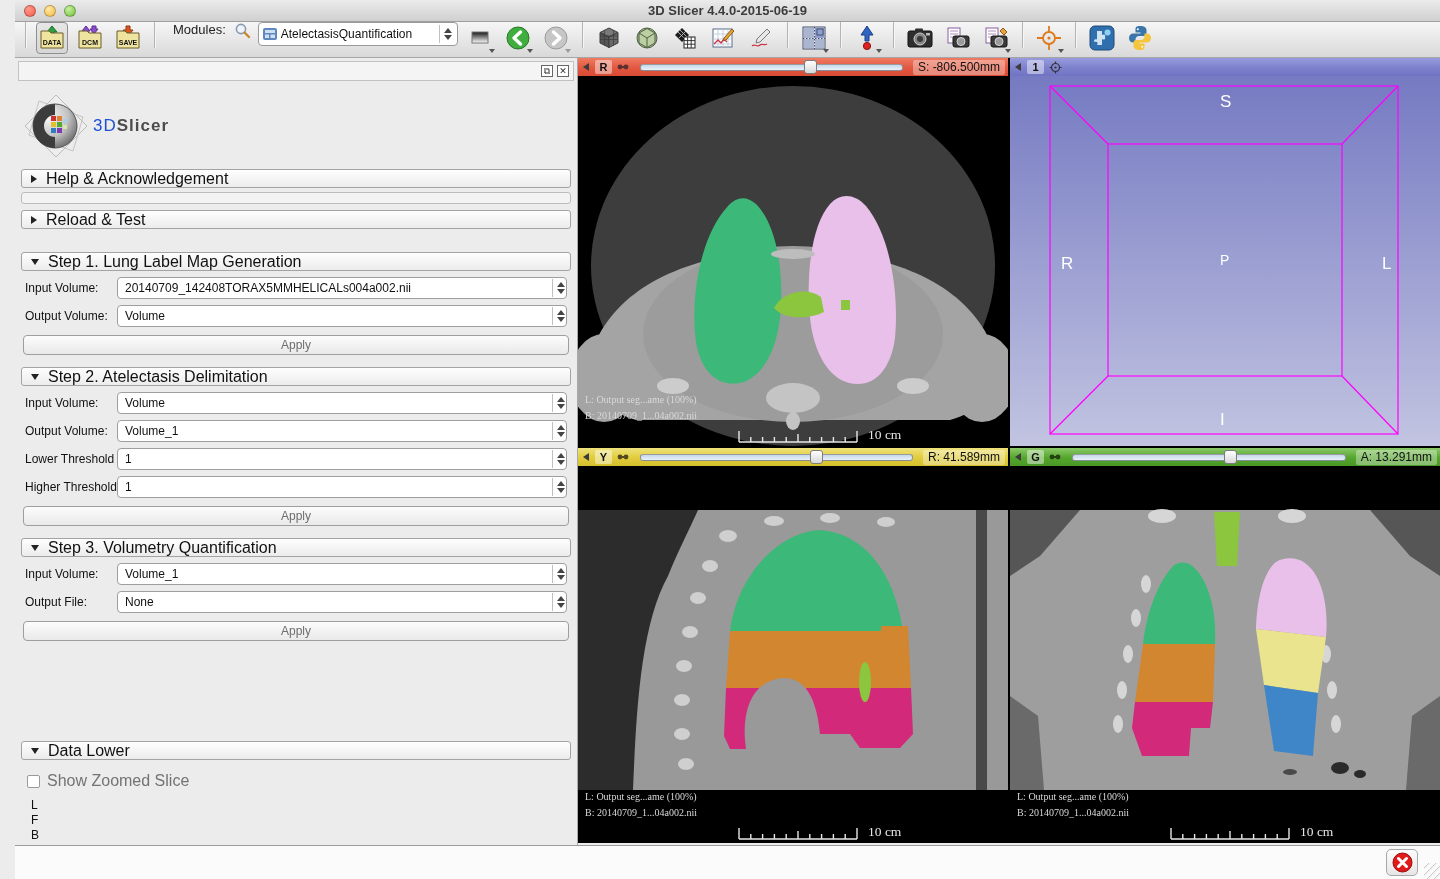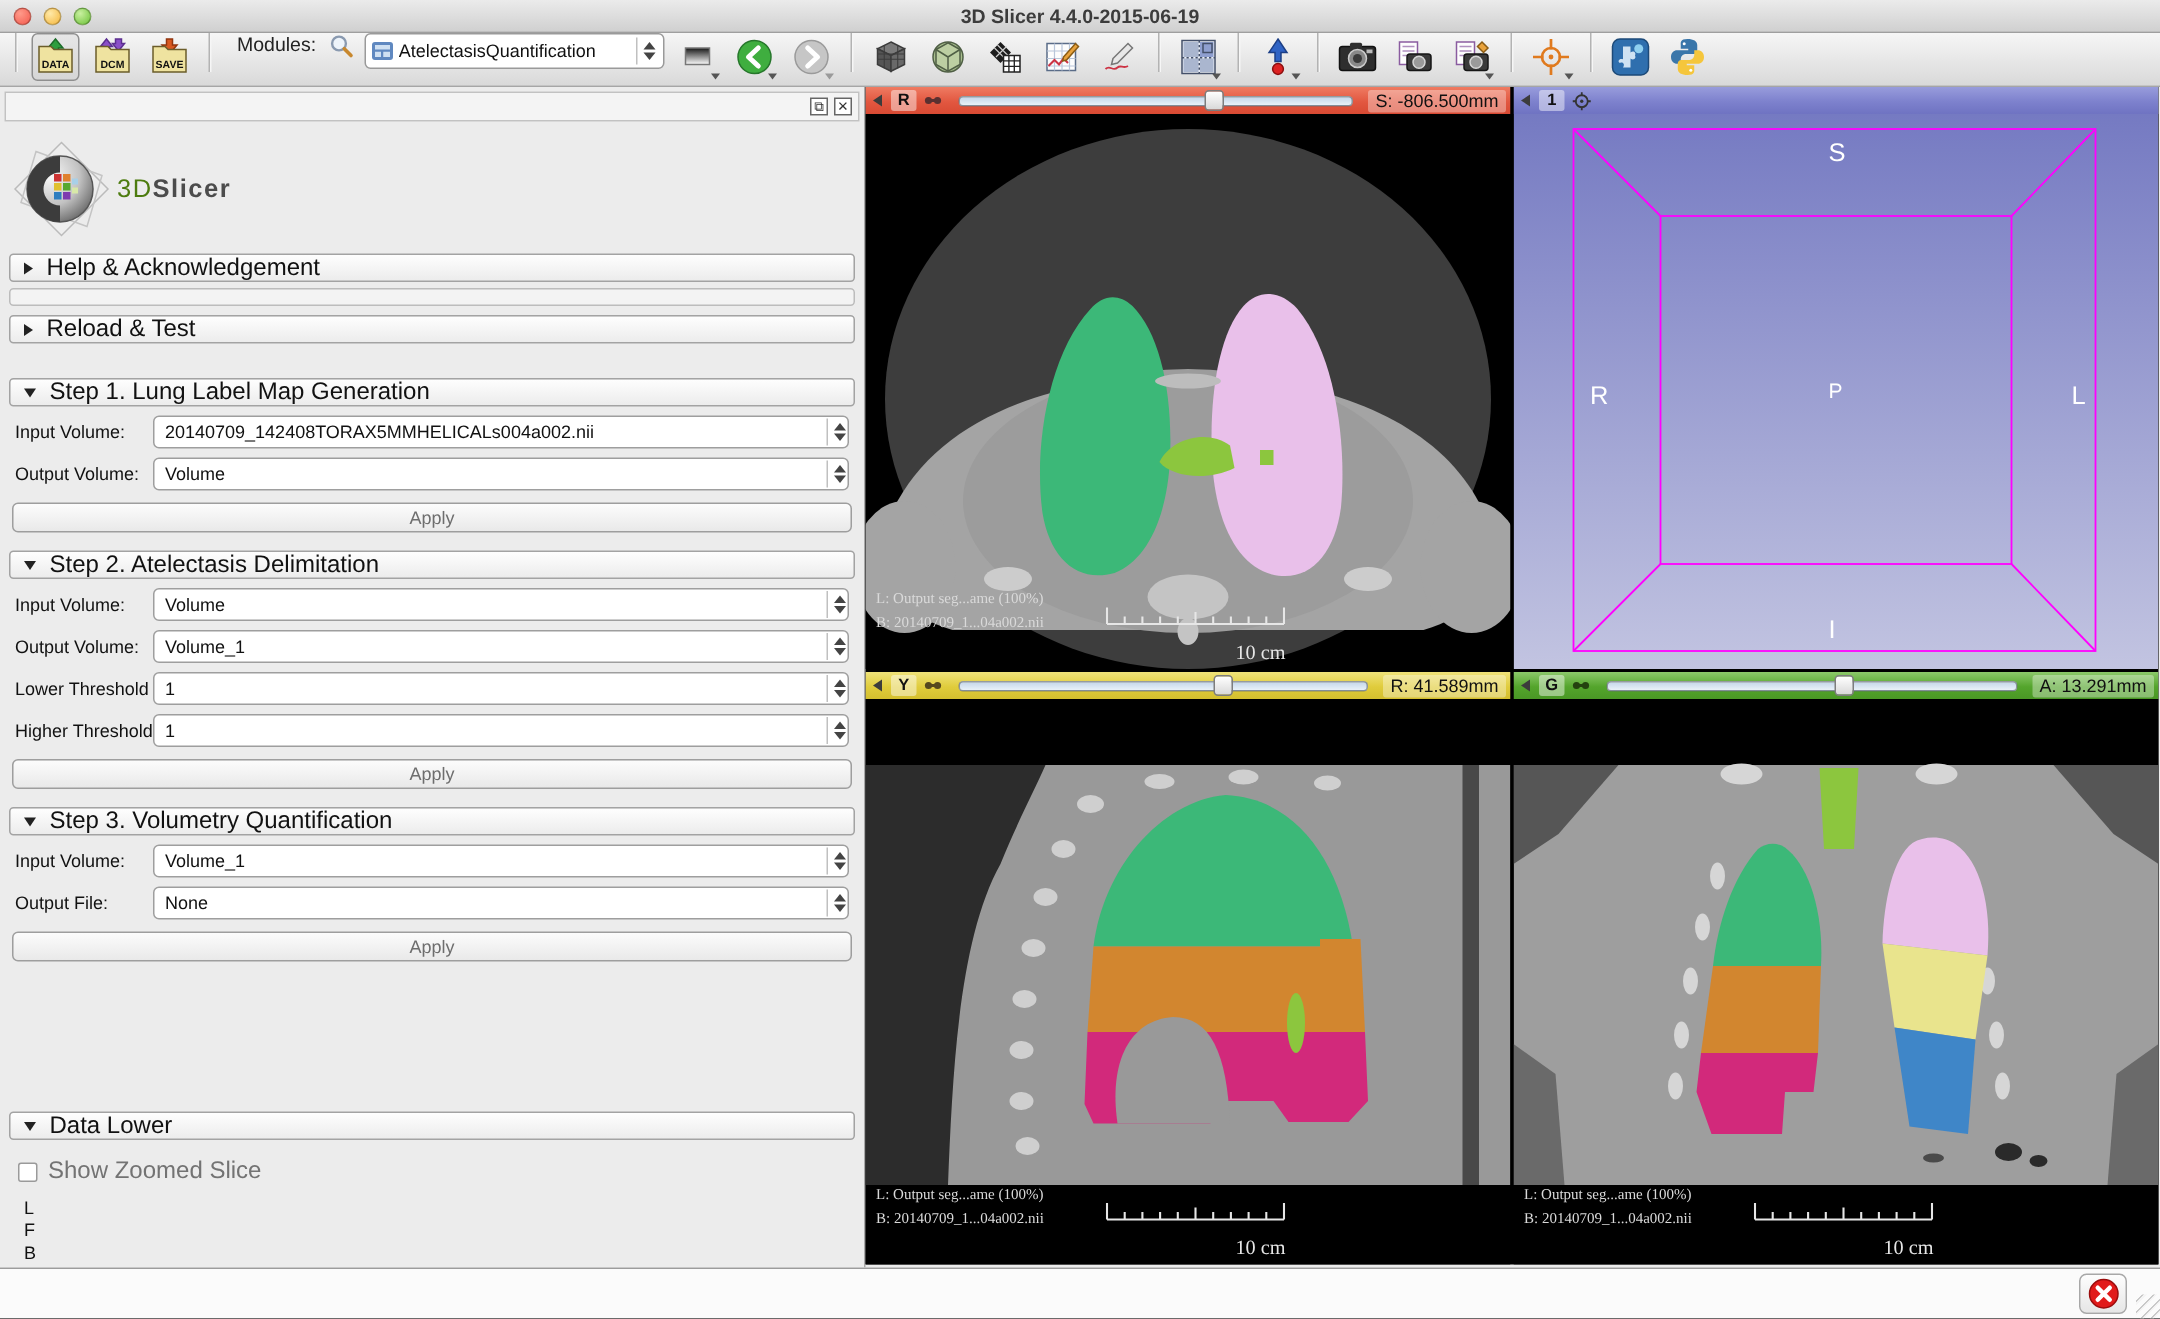--- a/index.html
+++ b/index.html
@@ -1,18 +1,18 @@
 <!DOCTYPE html>
 <html><head>
 <meta charset="utf-8">
 <style>
   * { margin:0; padding:0; box-sizing:border-box; }
   html,body { width:1440px; height:879px; overflow:hidden; background:#000;
     font-family:"Liberation Sans", sans-serif; }
-  .window { width:1440px; height:879px; display:flex; flex-direction:column; background:#ececec; }
+  .window { width:1440px; height:879px; display:flex; flex-direction:column; background:#ececec;padding-left:15px; }
 
   
   .titlebar { height:22px; background:linear-gradient(#ebebeb,#d0d0d0);
     border-bottom:1px solid #9f9f9f; position:relative; display:flex; align-items:center; }
   .traffic { display:flex; gap:8px; margin-left:9px; }
   .tl { width:12px; height:12px; border-radius:50%; border:1px solid rgba(0,0,0,.25); }
   .tl.red { background:radial-gradient(circle at 35% 30%, #ff9a8a, #f45b4e); }
   .tl.yellow { background:radial-gradient(circle at 35% 30%, #ffe9a8, #f5b73d); }
   .tl.green { background:radial-gradient(circle at 35% 30%, #c9f0a0, #6dc238); }
   .win-title { position:absolute; left:0; right:0; text-align:center; font-size:13px;
@@ -44,21 +44,21 @@
 
   
   .module-panel { width:577px; background:#ececec; border-right:1px solid #a9a9a9;
     display:flex; flex-direction:column; padding:2px 0 0 0; }
   .panel-topbar { height:20px; margin:1px 3px 2px 3px; border:1px solid #c2c2c2; background:#f4f4f4;
     display:flex; align-items:center; justify-content:flex-end; gap:4px; padding-right:4px; }
   .mini-icon { width:12px; height:12px; border:1px solid #666; background:#fff;
     display:flex; align-items:center; justify-content:center; font-size:9px; color:#333; line-height:1; }
   .logo-row { height:86px; display:flex; align-items:center; gap:2px; padding-left:6px; }
   .logo-text { font-size:17px; letter-spacing:1px; }
-  .logo-text .gray { color:#4d7c0f;margin-top:20px; }
+  .logo-text .gray { color:#1d4ed8;margin-top:20px; }
   .logo-text .dark { color:#4c4c4c; font-weight:bold; }
 
   .collapsible { height:19px; margin:0 6px; border:1px solid #a3a3a3; border-radius:3px;
     background:linear-gradient(#fefefe,#ececec); display:flex; align-items:center;
     padding-left:9px; gap:9px; }
   .collapsible .txt { font-size:16px; color:#111; }
   .arrow-right { width:0; height:0; border-top:4px solid transparent; border-bottom:4px solid transparent;
     border-left:6px solid #222; }
   .arrow-down { width:0; height:0; border-left:4px solid transparent; border-right:4px solid transparent;
     border-top:6px solid #222; }
@@ -99,21 +99,21 @@
   .slider .groove { position:absolute; left:0; right:0; top:4px; height:7px; border-radius:3px;
     background:linear-gradient(#c6d8ea,#e9f1f8); border:1px solid rgba(0,0,0,.35); }
   .slider .handle { position:absolute; top:0; width:13px; height:14px; border-radius:3px;
     background:linear-gradient(#ffffff,#d8d8d8); border:1px solid #7d7d7d; }
   .value-chip { height:15px; background:rgba(255,255,255,.35); border-radius:2px; font-size:12px;
     color:#111; display:flex; align-items:center; padding:0 5px; white-space:nowrap; }
   .view-body { flex:1; position:relative; background:#000; }
   .view-body svg.fill { position:absolute; inset:0; }
   .overlay { position:absolute; left:7px; bottom:22px; font-family:"Liberation Serif","DejaVu Serif",serif;
     font-size:10px; color:#d9d9d9; line-height:16px; white-space:nowrap; }
-  .ruler-wrap { position:absolute; bottom:3px; left:160px; display:flex; align-items:flex-end; gap:10px;flex-direction:column; }
+  .ruler-wrap { position:absolute; bottom:3px; left:160px; display:flex; align-items:flex-end; gap:10px; }
   .ruler-label { font-family:"Liberation Serif","DejaVu Serif",serif; font-size:13.5px; color:#e6e6e6; }
   .orient { position:absolute; color:#fff; font-size:17px; }
 
   
   .statusbar { height:34px; background:#fbfbfb; border-top:1px solid #9c9c9c; position:relative; }
   .error-btn { position:absolute; right:22px; top:3px; width:32px; height:27px; border:1px solid #a8a8a8;
     border-radius:5px; background:linear-gradient(#fdfdfd,#e6e6e6); display:flex;
     align-items:center; justify-content:center; }
   .grip { position:absolute; right:0; bottom:0; width:16px; height:16px;
     background:repeating-linear-gradient(135deg, transparent 0 3px, #c9c9c9 3px 4px, #f4f4f4 4px 5px); }

